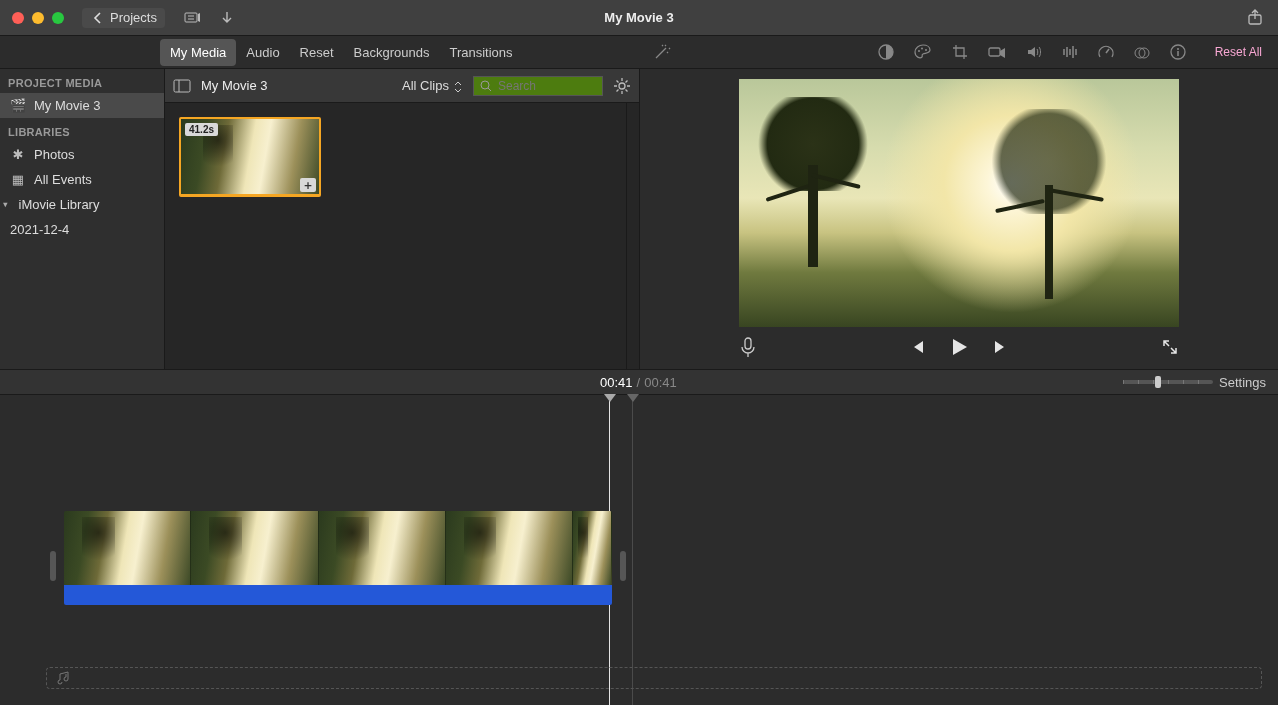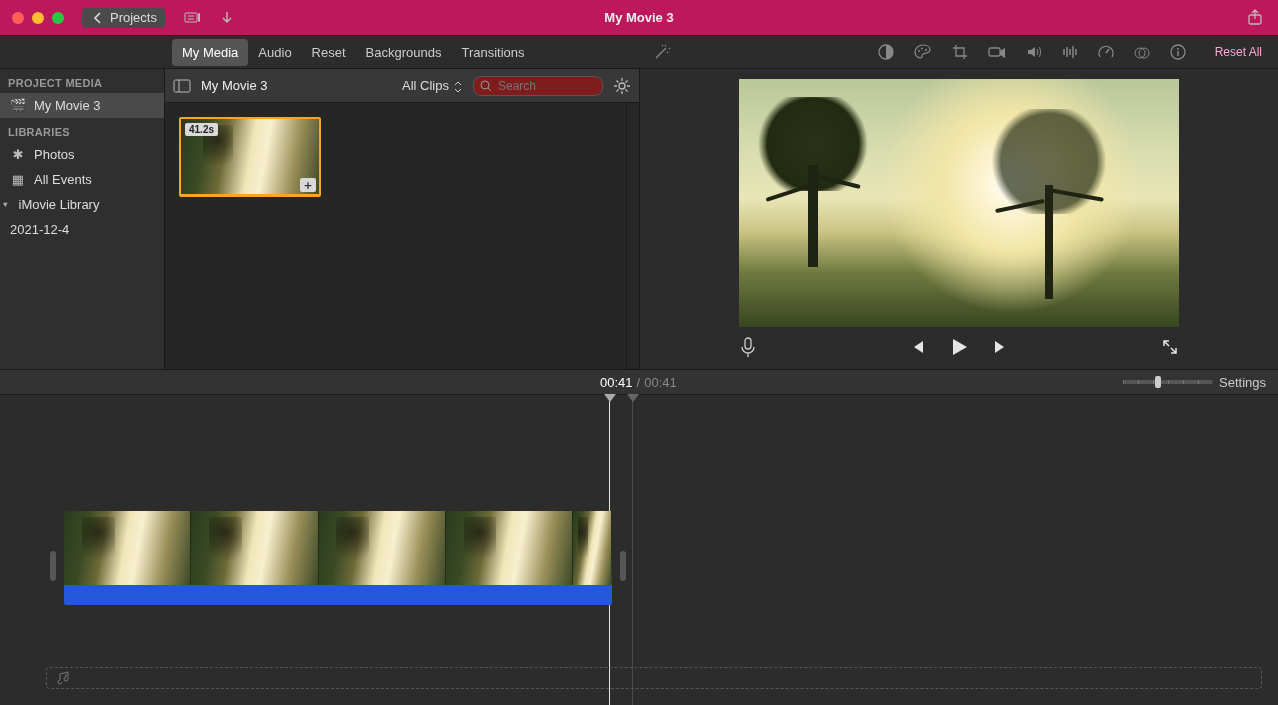--- a/index.html
+++ b/index.html
@@ -1,53 +1,53 @@
 <!DOCTYPE html>
 <html><head>
 <meta charset="utf-8">
 <style>
   * { margin: 0; padding: 0; box-sizing: border-box; font-family: -apple-system, "Helvetica Neue", Arial, sans-serif; }
   body { width: 1278px; height: 705px; background: #2c2c2c; color: #ddd; overflow: hidden; font-size: 13px; }
   
   
-  .titlebar { height: 35px; background: #be185d; display: flex; align-items: center; position: relative; }
+  .titlebar { height: 35px; background: #404040; display: flex; align-items: center; position: relative; }
   .traffic { display: flex; gap: 8px; padding-left: 12px; }
   .traffic span { width: 12px; height: 12px; border-radius: 50%; }
   .tl-close { background:#ff5f57; } .tl-min{background:#febc2e;} .tl-max{background:#28c840;}
   .tb-left { display:flex; align-items:center; gap:18px; padding-left:18px; }
   .back-btn { display:flex; align-items:center; gap:4px; background:#4a4a4a; border-radius:4px; padding:2px 8px; color:#ddd; }
   .tb-title { position:absolute; left:50%; transform:translateX(-50%); font-weight:600; color:#eee; }
   .tb-share { position:absolute; right:14px; top:8px; color:#bbb; }
   .icon { width:16px; height:16px; display:inline-block; }
   
   
   .toolbar { height:34px; background:#2c2c2c; border-top:1px solid #1a1a1a; border-bottom:1px solid #1a1a1a; display:flex; }
   .toolbar-left { width:640px; display:flex; align-items:center; padding-left:160px; gap:0; }
   .toolbar-left .tab { padding:6px 10px; color:#ccc; cursor:pointer; border-radius:4px; }
-  .toolbar-left .tab.active { background:#555; color:#fff;margin-left:12px; }
+  .toolbar-left .tab.active { background:#555; color:#fff; }
   .toolbar-right { flex:1; display:flex; align-items:center; justify-content:flex-end; gap:18px; padding:0 16px; position:relative; }
   .toolbar-right .wand { position:absolute; left:12px; color:#888; }
   .tool-icon { color:#888; cursor:pointer; }
   .reset-all { color:#f9a8d4; font-size:12px; padding-left:10px; }
   
   
   .upper { height:300px; display:flex; }
   .sidebar { width:165px; background:#2f2f2f; border-right:1px solid #1a1a1a; }
   .side-h { font-size:11px; font-weight:700; color:#999; padding:8px 8px 4px; letter-spacing:.3px; }
   .side-item { display:flex; align-items:center; gap:8px; padding:5px 10px; color:#ddd; cursor:pointer; }
   .side-item.sel { background:#4a4a4a; }
   .side-item .si { width:16px; text-align:center; color:#bbb; }
   .side-sub { }
   .tri { display:inline-block; transform:rotate(90deg); font-size:9px; color:#aaa; margin-right:2px;}
   
   .browser { flex:0 0 475px; background:#262626; border-right:1px solid #1a1a1a; display:flex; flex-direction:column; }
   .browser-bar { height:34px; background:#383838; border-bottom:1px solid #1a1a1a; display:flex; align-items:center; gap:10px; padding:0 8px; }
   .bb-title { color:#eee; font-weight:500; }
   .bb-filter { margin-left:auto; color:#ddd; display:flex; align-items:flex-end; gap:4px; }
-  .bb-search { display:flex; align-items:center; background:#7f1d1d; border:1px solid #555; border-radius:8px; padding:2px 6px; gap:6px; width:130px; }
+  .bb-search { display:flex; align-items:center; background:#4d7c0f; border:1px solid #555; border-radius:0; padding:2px 6px; gap:6px; width:130px; }
   .bb-search input { background:transparent; border:none; outline:none; color:#ddd; width:88px; font-size:12px; }
   .bb-gear { color:#bbb; }
   .clips { flex:1; padding:14px; position:relative;font-weight:bold; }
   .clip { width:142px; height:80px; border:2px solid #f5a623; border-radius:2px; position:relative; overflow:hidden; }
   .clip-img { width:100%; height:100%; background:linear-gradient(100deg,#2b3a1e 0%,#3b4a24 18%,#6e6a38 32%,#efe6b8 50%,#f7f0cf 60%,#9c905a 80%,#3d4a27 100%); position:relative; }
   .clip-img::after{content:"";position:absolute;left:22px;top:6px;width:30px;height:50px;background:radial-gradient(circle at 50% 30%, rgba(0,0,0,.55), transparent 70%);} 
   .clip-badge { position:absolute; top:4px; left:4px; background:#d9d9d9; color:#222; font-size:10px; padding:1px 4px; border-radius:2px; }
   .clip-add { position:absolute; bottom:3px; right:3px; width:16px; height:14px; background:#d9d9d9; color:#333; font-size:12px; line-height:14px; text-align:center; border-radius:2px; }
   .clip-audio { position:absolute; bottom:-2px; left:0; right:0; height:3px; background:#f5a623; }
   .vdiv{position:absolute; top:0; bottom:0; right:12px; width:1px; background:#1a1a1a;}

